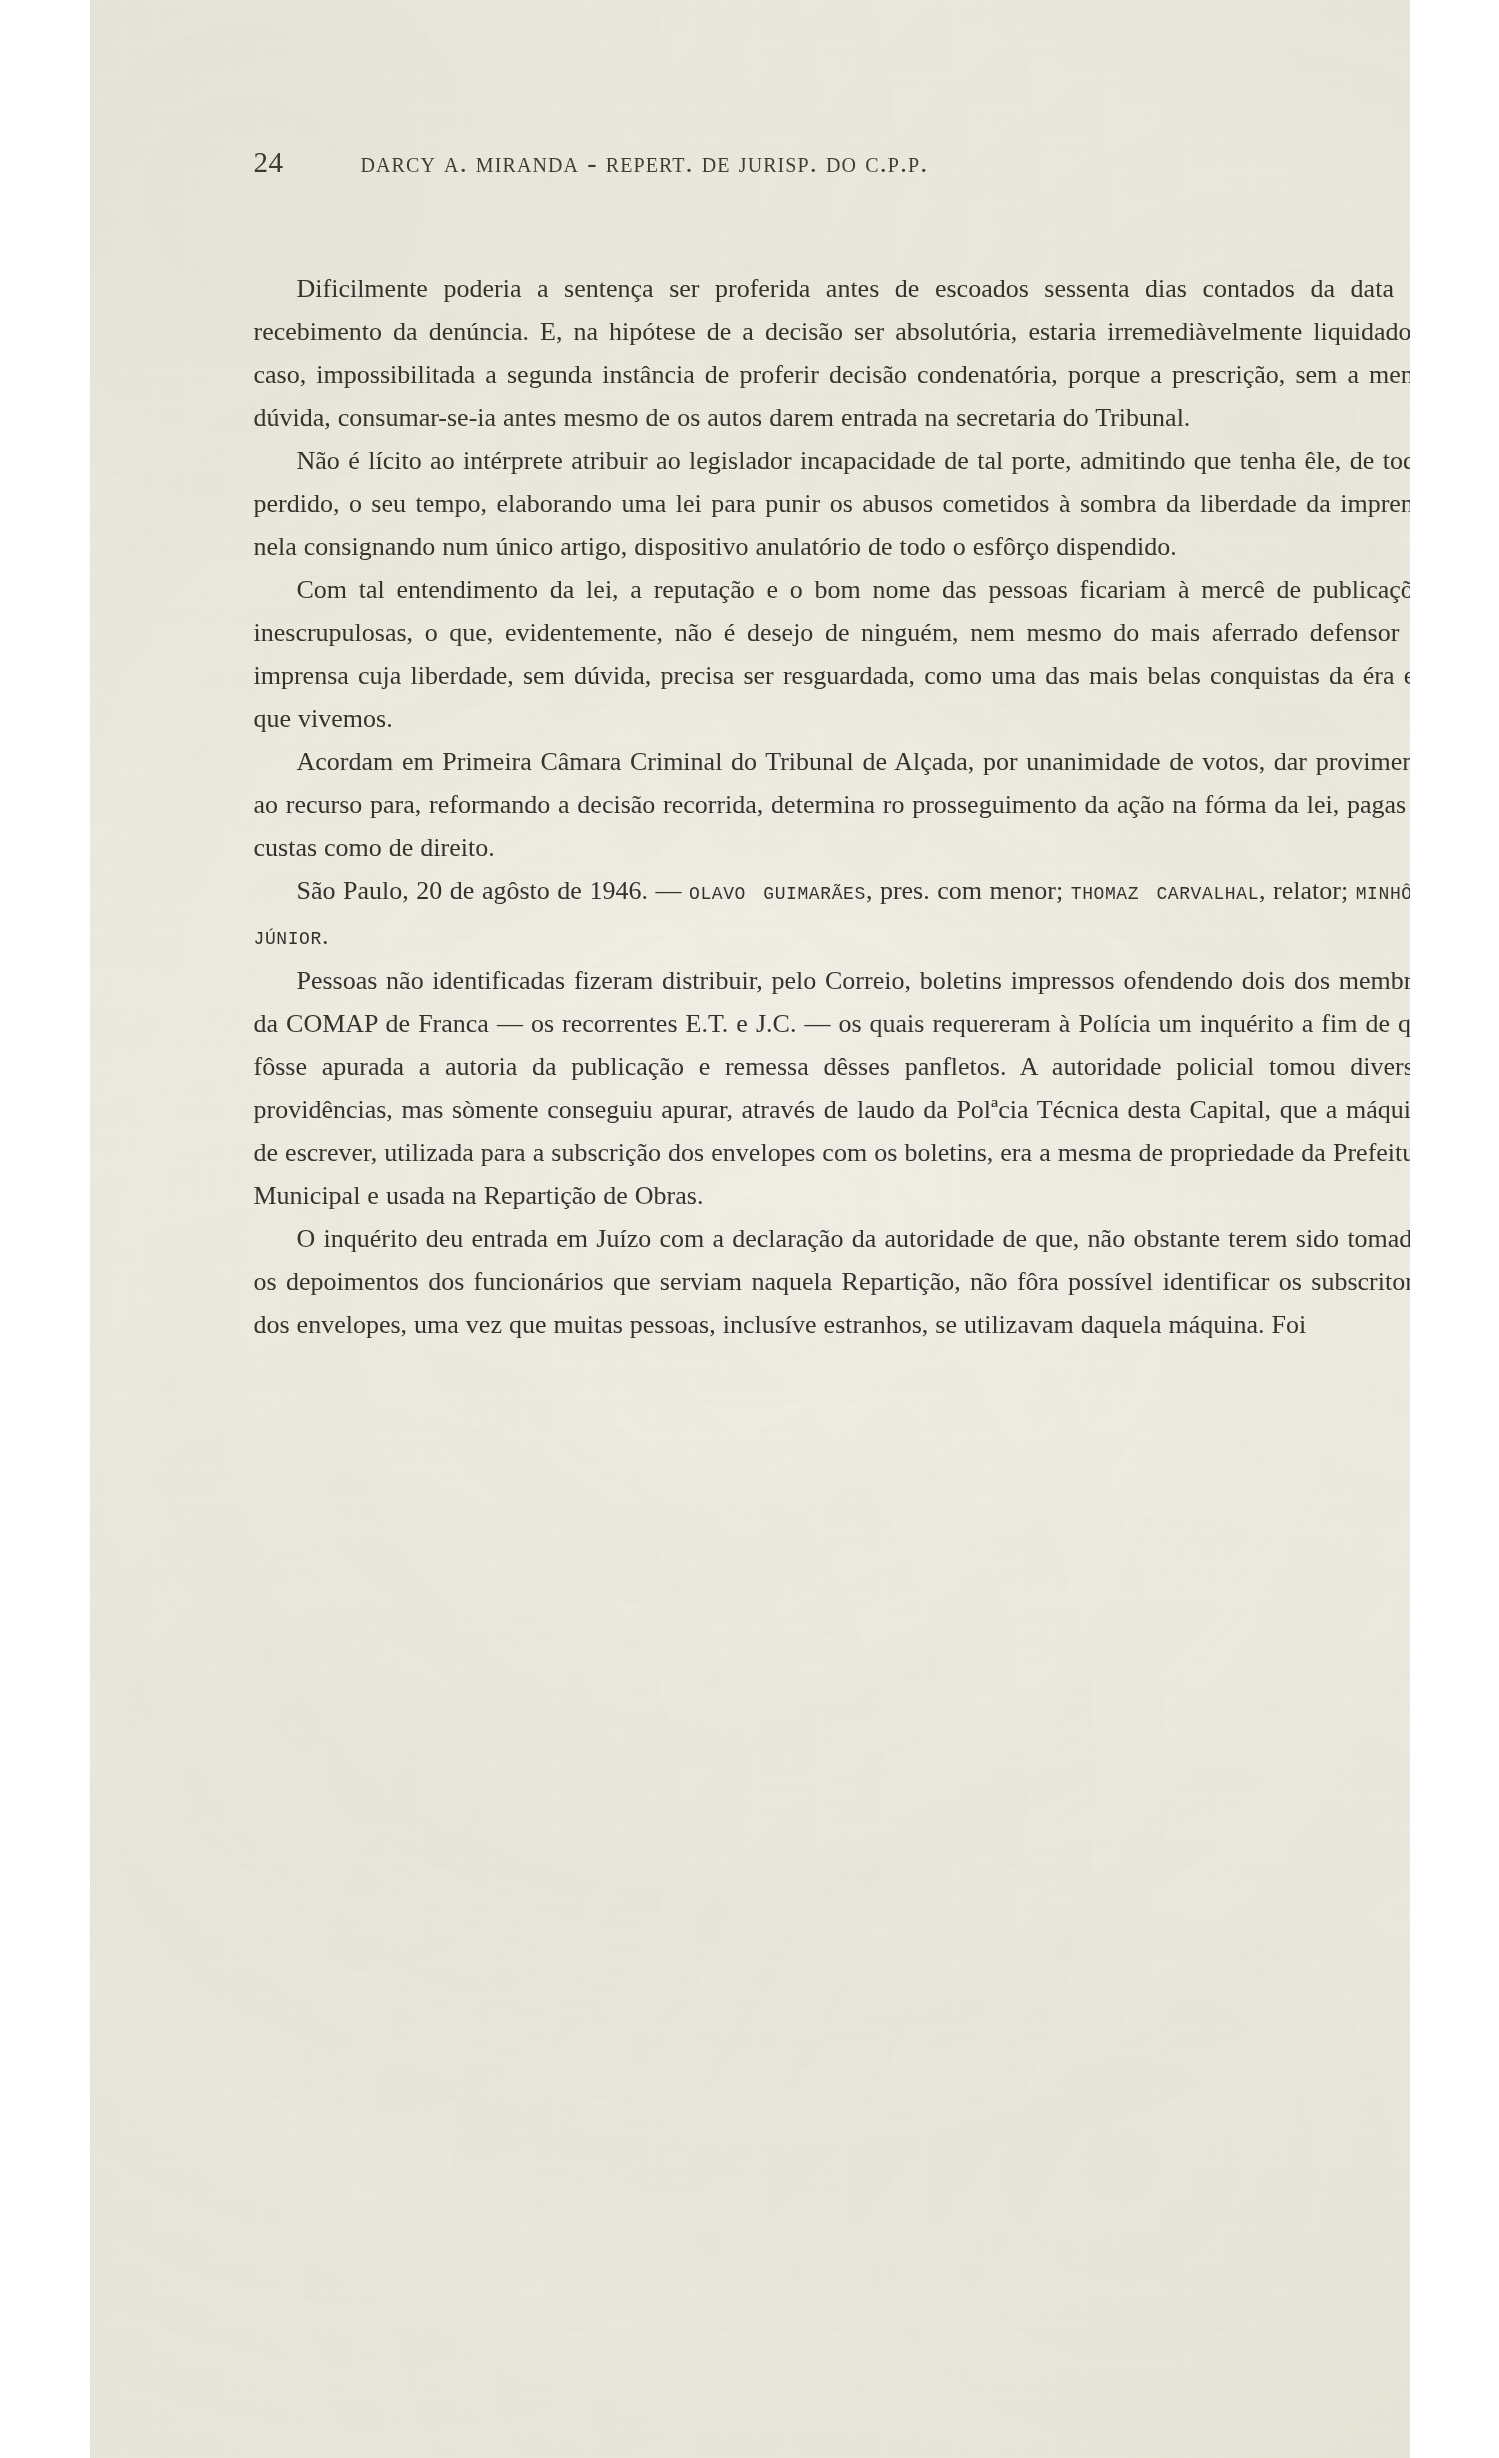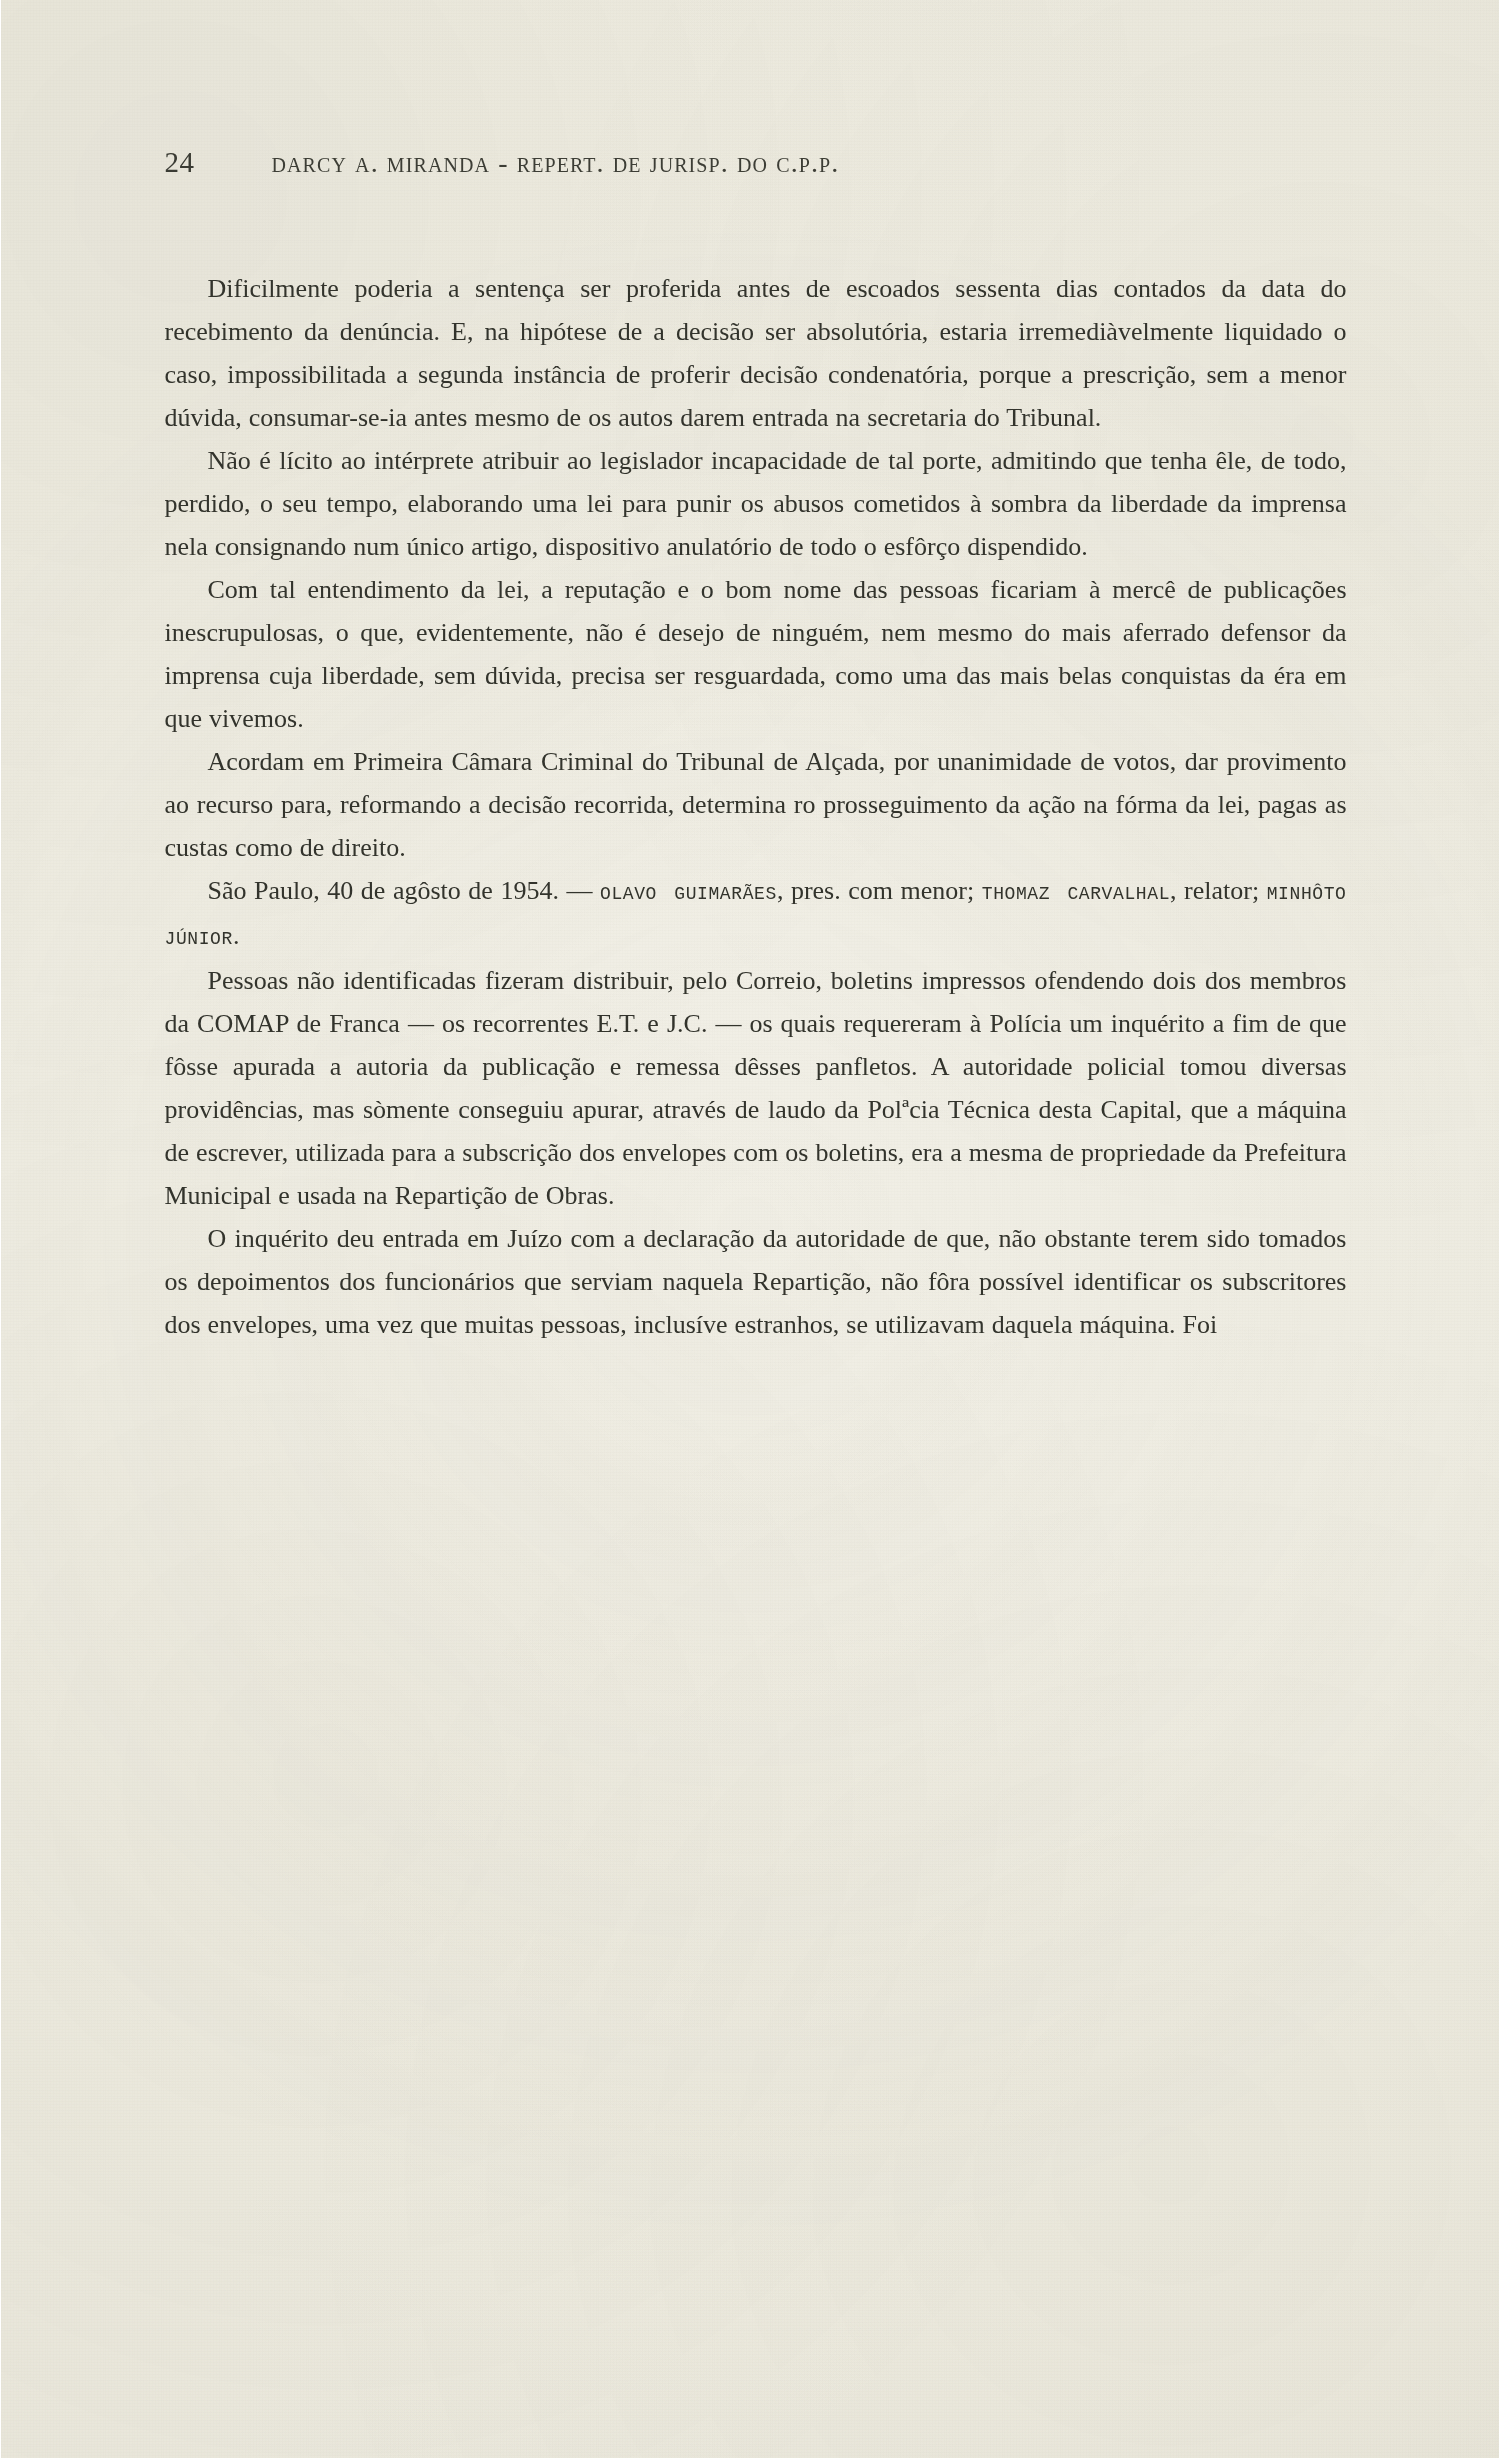--- a/index.html
+++ b/index.html
@@ -4,21 +4,21 @@
 <title>Repertório de Jurisprudência do C.P.P. — p. 24</title>
 <style>
   html, body {
     margin: 0;
     padding: 0;
     background: #ffffff;
   }
 
   .page {
     position: relative;
-    width: 1498px;
+    width: 1320px;
     height: 2459px;
     margin: 0 auto;
     background:
       radial-gradient(ellipse 120% 90% at 50% 45%, #f1efe6 0%, #eceadf 55%, #e4e1d4 100%);
     overflow: hidden;
     font-family: "Liberation Serif", "DejaVu Serif", serif;
     color: #2d2e29;
   }
 
   
@@ -121,21 +121,21 @@
 
       <p>Dificilmente poderia a sentença ser proferida antes de escoados sessenta dias contados da data do recebimento da denúncia. E, na hipótese de a decisão ser absolutória, estaria irremediàvelmente liquidado o caso, impossibilitada a segunda instância de proferir decisão condenatória, porque a prescrição, sem a menor dúvida, consumar-se-ia antes mesmo de os autos darem entrada na secretaria do Tribunal.</p>
 
       <p>Não é lícito ao intérprete atribuir ao legislador incapacidade de tal porte, admitindo que tenha êle, de todo, perdido, o seu tempo, elaborando uma lei para punir os abusos cometidos à sombra da liberdade da imprensa nela consignando num único artigo, dispositivo anulatório de todo o esfôrço dispendido.</p>
 
       <p>Com tal entendimento da lei, a reputação e o bom nome das pessoas ficariam à mercê de publicações inescrupulosas, o que, evidentemente, não é desejo de ninguém, nem mesmo do mais aferrado defensor da imprensa cuja liberdade, sem dúvida, precisa ser resguardada, como uma das mais belas conquistas da éra em que vivemos.</p>
 
 
       <p>Acordam em Primeira Câmara Criminal do Tribunal de Alçada, por unanimidade de votos, dar provimento ao recurso para, reformando a decisão recorrida, determina ro prosseguimento da ação na fórma da lei, pagas as custas como de direito.</p>
 
-      <p><span>São Paulo, 40 de agôsto de 1954. — </span><span class="sc">Olavo Guimarães</span><span>, pres. com menor; </span><span class="sc">Thomaz Carvalhal</span><span>, relator;  </span><span class="sc">Minhôto Júnior</span><span>.</span></p>
+      <p><span>São Paulo, 20 de agôsto de 1946. — </span><span class="sc">Olavo Guimarães</span><span>, pres. com menor; </span><span class="sc">Thomaz Carvalhal</span><span>, relator;  </span><span class="sc">Minhôto Júnior</span><span>.</span></p>
 
 
       <p>Pessoas não identificadas fizeram distribuir, pelo Correio, boletins impressos ofendendo dois dos membros da COMAP de Franca — os recorrentes E.T. e J.C. — os quais requereram à Polícia um inquérito a fim de que fôsse apurada a autoria da publicação e remessa dêsses panfletos. A autoridade policial tomou diversas providências, mas sòmente conseguiu apurar, através de laudo da Polªcia Técnica desta Capital, que a máquina de escrever, utilizada para a subscrição dos envelopes com os boletins, era a mesma de propriedade da Prefeitura Municipal e usada na Repartição de Obras.</p>
 
       <p>O inquérito deu entrada em Juízo com a declaração da autoridade de que, não obstante terem sido tomados os depoimentos dos funcionários que serviam naquela Repartição, não fôra possível identificar os subscritores dos envelopes, uma vez que muitas pessoas, inclusíve estranhos, se utilizavam daquela máquina. Foi</p>
 
     </div>
   </div>
 </div>
 

